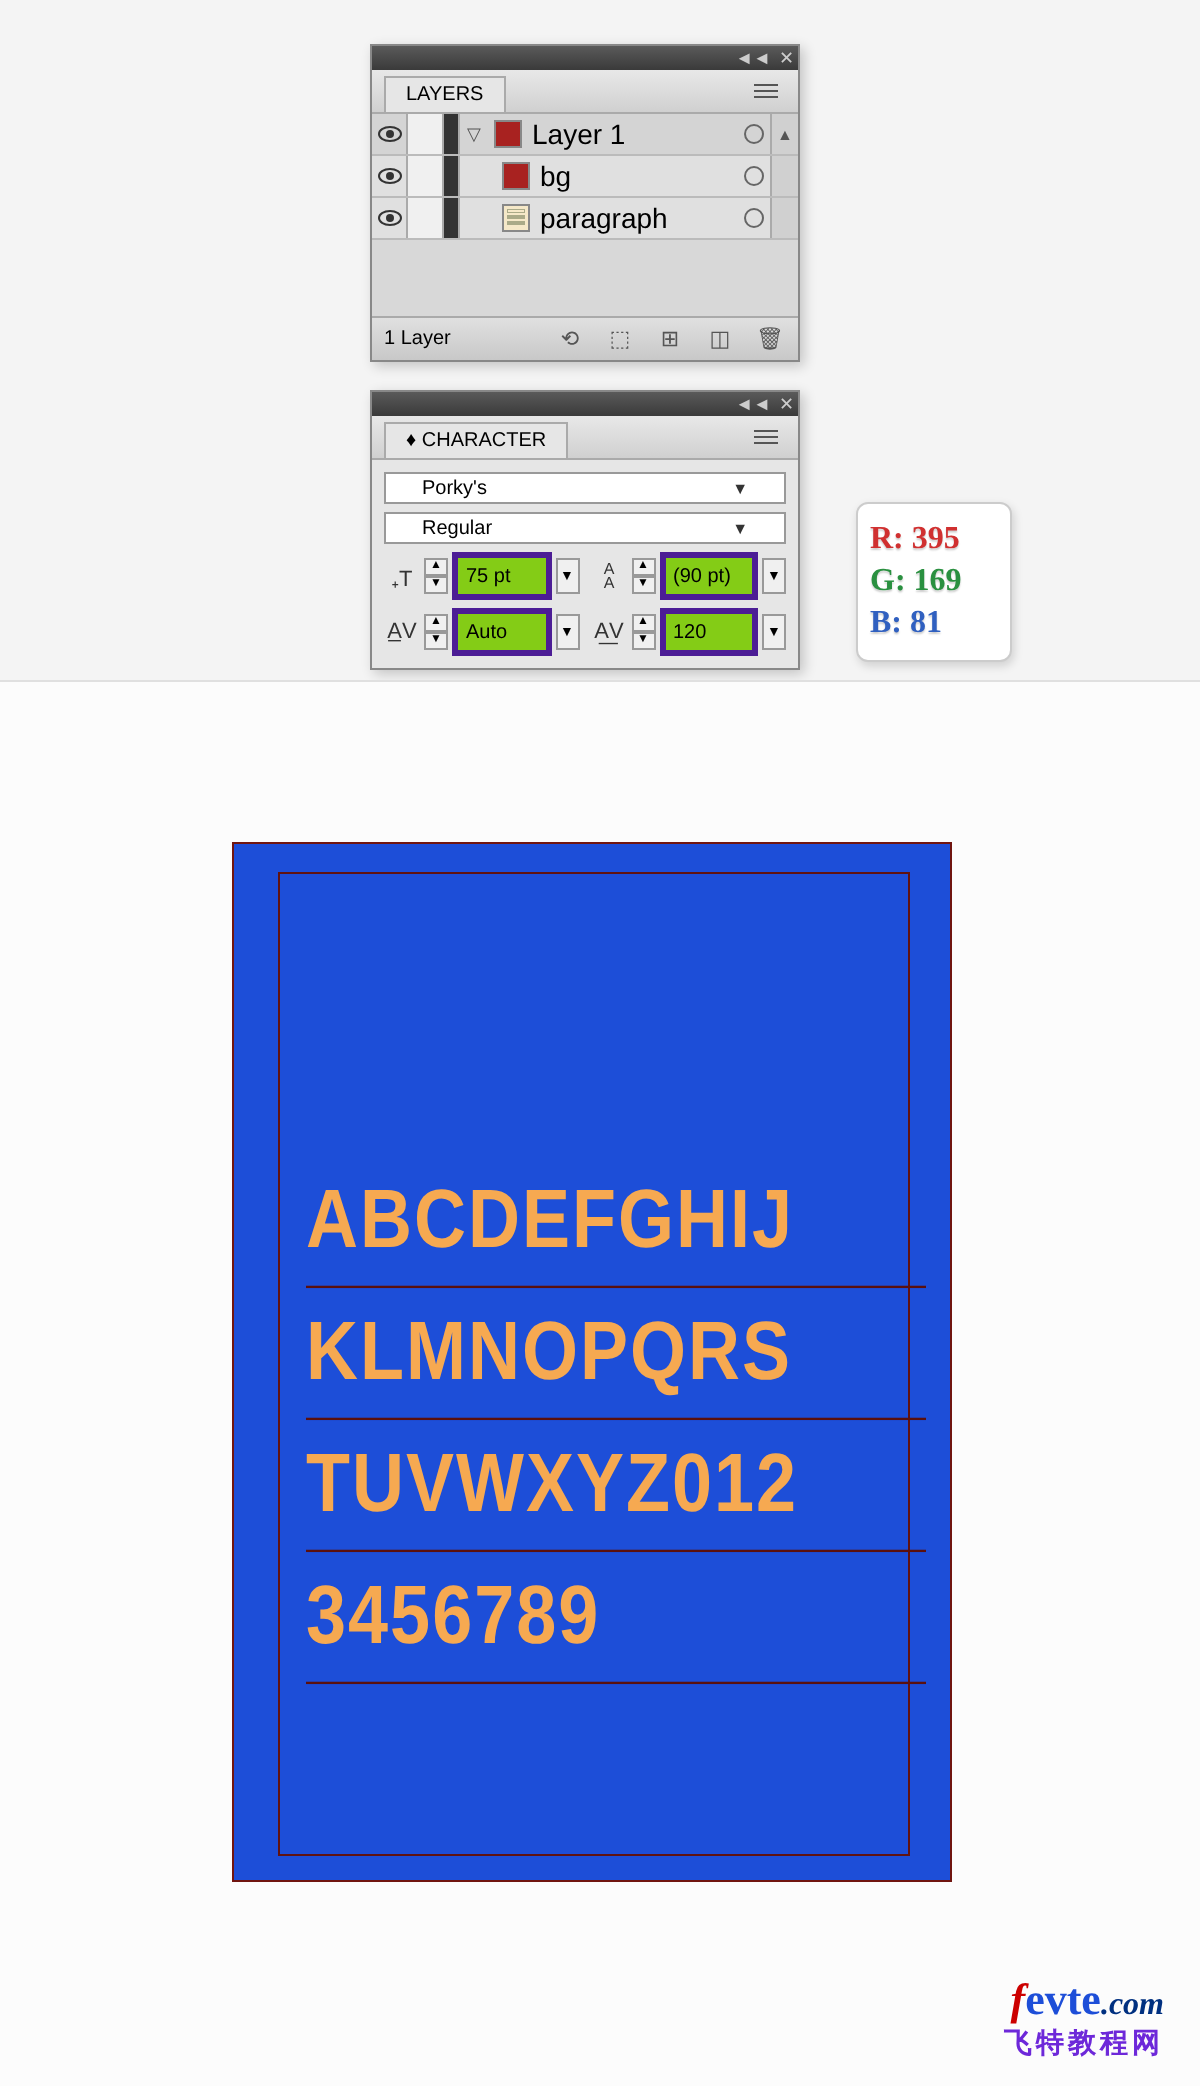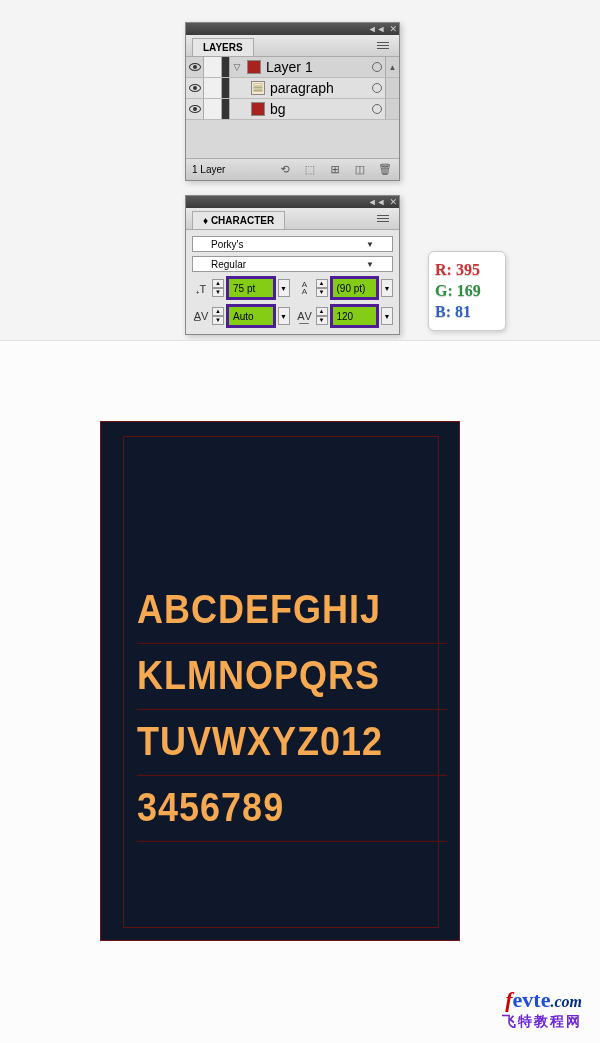--- a/index.html
+++ b/index.html
@@ -44,21 +44,20 @@
       position: relative;
     }
     .panel-title-tab {
       background: #e6e6e6;
       border: 1px solid #aaa;
       border-bottom: none;
       padding: 3px 10px;
       font-size: 10px;
       position: relative;
       top: 1px;
-      font-weight: bold;
     }
     .options-btn {
       margin-left: auto;
       width: 16px;
       height: 12px;
       display: flex;
       flex-direction: column;
       gap: 2px;
       justify-content: center;
       cursor: pointer;
@@ -303,25 +302,25 @@
       position: absolute;
       left: 0;
       top: 340px;
       width: 600px;
       height: 703px;
       background: #fcfcfc;
       border-top: 1px solid #e0e0e0;
     }
     .artboard {
       position: absolute;
-      left: 100px;
+      left: 116px;
       top: 80px;
       width: 360px;
       height: 520px;
-      background: #0f172a;
+      background: #1d4ed8;
       border: 1px solid #701510;
     }
     .text-frame {
       position: absolute;
       left: 22px;
       top: 14px;
       width: 316px;
       height: 492px;
       border: 1px solid #601210;
     }
@@ -403,38 +402,38 @@
         </div>
       <div class="scroll-col">▲</div>
     </div>
 
     <div class="layer-row">
       <div class="eye-col">
           <div class="eye-icon"></div>
         </div>
       <div class="lock-col"></div>
       <div class="lock-col dark"></div>
-      <div class="expand-col indent-1"></div>
-      <div class="swatch doc"></div>
-      <div class="layer-name">paragraph</div>
+      <div class="expand-col indent-2"></div>
+      <div class="swatch red"></div>
+      <div class="layer-name">bg</div>
       <div class="target-col">
           <div class="target-circle"></div>
         </div>
       <div class="scroll-col"></div>
     </div>
 
     <div class="layer-row">
       <div class="eye-col">
           <div class="eye-icon"></div>
         </div>
       <div class="lock-col"></div>
       <div class="lock-col dark"></div>
-      <div class="expand-col indent-2"></div>
-      <div class="swatch red"></div>
-      <div class="layer-name">bg</div>
+      <div class="expand-col indent-1"></div>
+      <div class="swatch doc"></div>
+      <div class="layer-name">paragraph</div>
       <div class="target-col">
           <div class="target-circle"></div>
         </div>
       <div class="scroll-col"></div>
     </div>
     <div class="layers-empty"></div>
   </div>
   <div class="layers-footer">
     <span class="footer-label">1 Layer</span>
     <span class="footer-icon">⟲</span>

